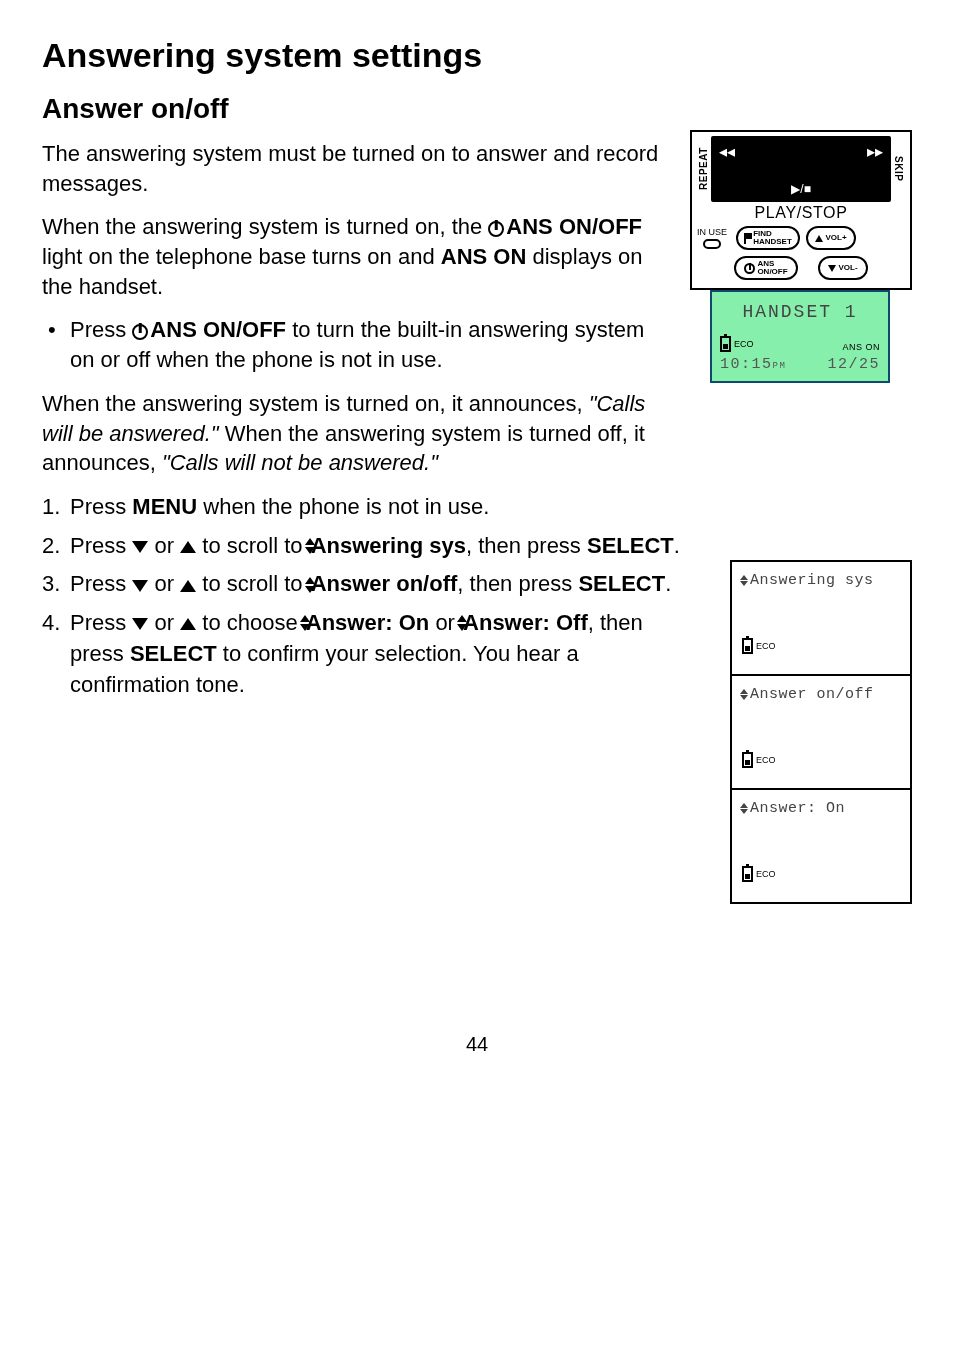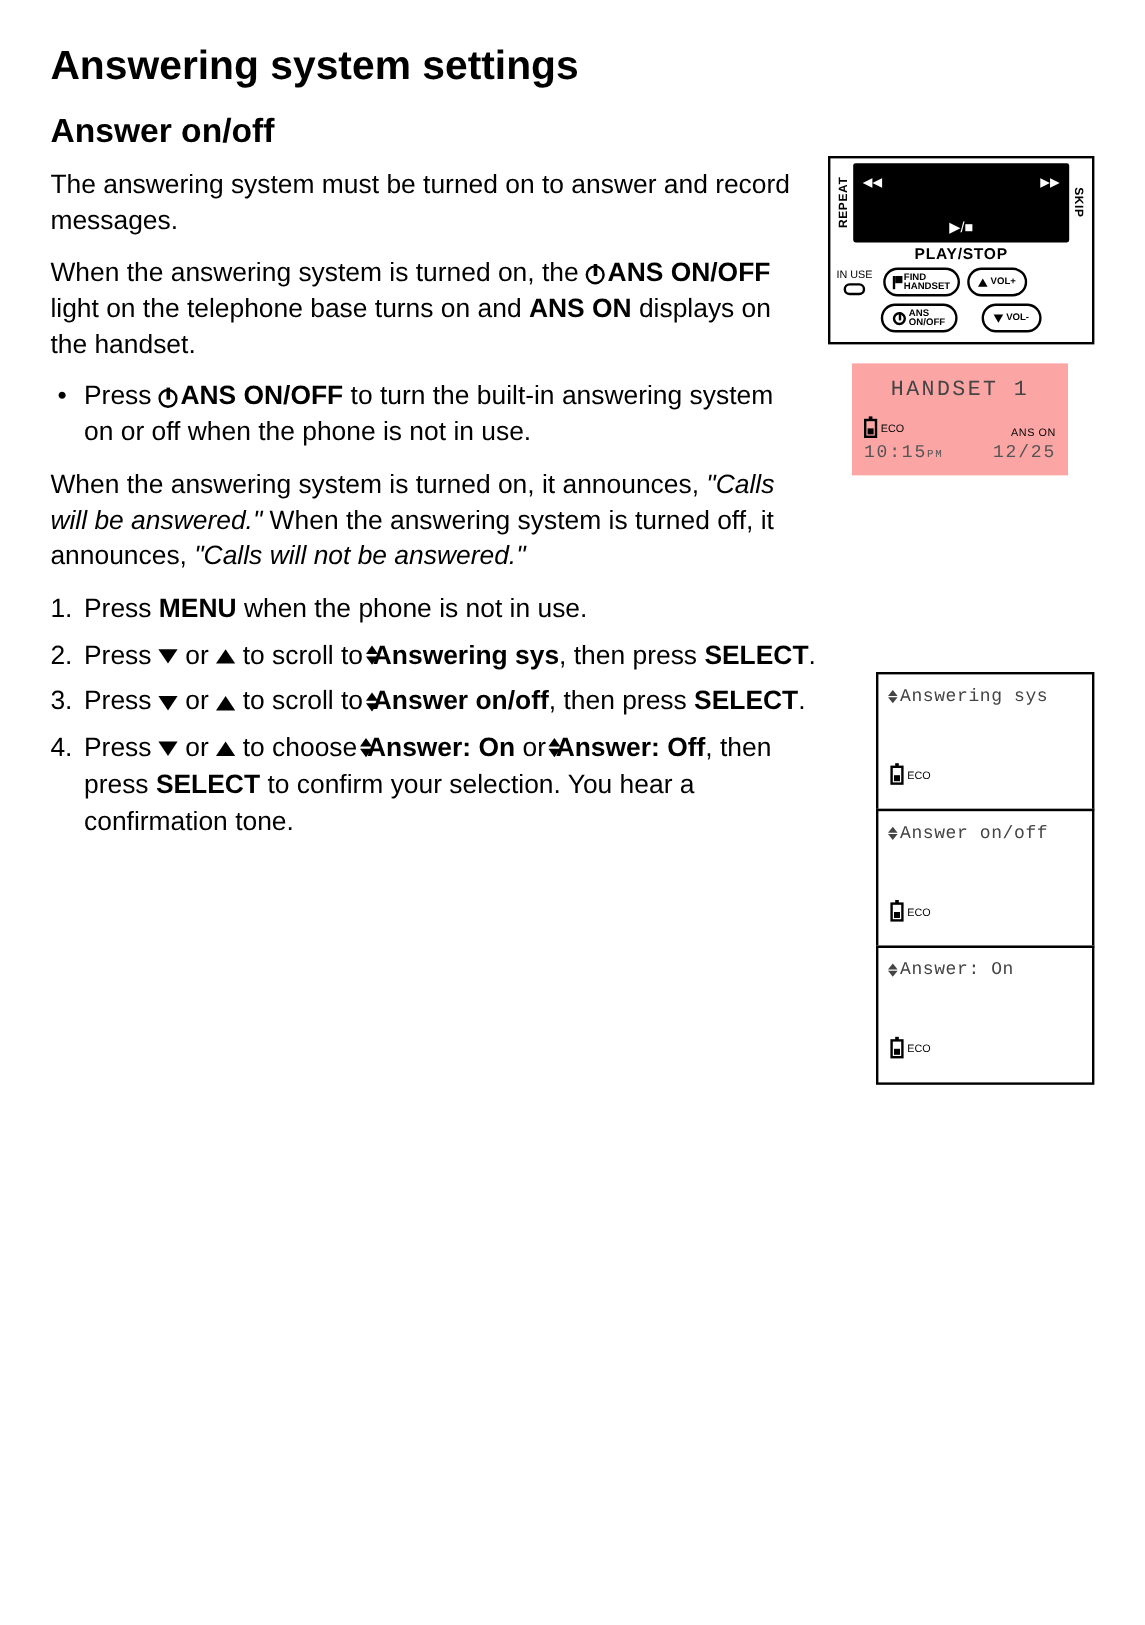--- a/index.html
+++ b/index.html
@@ -23,30 +23,30 @@
   .right-col { position: absolute; right: 42px; top: 130px; width: 222px; }
   .base-panel { border: 2px solid #000; background: #fff; padding: 4px 6px 8px 6px; position: relative; }
   .base-top { display: flex; align-items: stretch; height: 66px; }
   .v-label { writing-mode: vertical-rl; transform: rotate(180deg); font-size: 10px; font-weight: bold; letter-spacing: 0.5px; text-align: center; }
   .v-label-right { writing-mode: vertical-rl; font-size: 10px; font-weight: bold; letter-spacing: 0.5px; text-align: center; }
   .top-black { flex: 1; background: #000; margin: 0 2px; position: relative; border-radius: 2px; }
   .top-black .rew, .top-black .ff { position: absolute; top: 6px; color: #fff; font-size: 16px; }
   .top-black .rew { left: 8px; }
   .top-black .ff { right: 8px; }
   .top-black .playstop-icon { position: absolute; bottom: 6px; left: 50%; transform: translateX(-50%); color: #fff; font-size: 12px; white-space: nowrap; }
-  .pslabel { text-align: center; font-size: 13px; font-weight: bold; letter-spacing: 0.6px; margin: 2px 0 4px 0; font-family: "Arial Narrow", Arial, sans-serif; }
+  .pslabel { text-align: center; font-size: 16px; font-weight: normal; letter-spacing: 0.6px; margin: 2px 0 4px 0; font-family: "Arial Narrow", Arial, sans-serif; }
   .base-row { display: flex; align-items: center; justify-content: flex-start; gap: 6px; margin-top: 2px; }
   .inuse-wrap { display: flex; flex-direction: column; align-items: center; width: 36px; font-size: 9px; font-weight: normal; margin-left: -4px; }
   .led { width: 18px; height: 10px; border: 2px solid #000; border-radius: 6px; margin-top: 2px; }
   .pill { border: 2px solid #000; border-radius: 14px; height: 24px; display: inline-flex; align-items: center; justify-content: center; font-size: 8px; font-weight: bold; line-height: 1; padding: 0 4px; gap: 2px; }
   .pill-wide { width: 64px; }
   .pill-small { width: 50px; }
   .base-row2 { display: flex; justify-content: flex-start; gap: 20px; margin-top: 6px; padding-left: 36px; }
 
-  .lcd { border: 2px solid #fca5a5; background: #fca5a5; margin-top: 16px; padding: 10px 8px 8px 8px; font-family: "Courier New", monospace; }
+  .lcd { border: 2px solid #0c4a6e; background: #86efac; padding: 10px 8px 8px 8px; font-family: "Courier New", monospace; }
   .lcd-center { text-align: center; font-size: 18px; letter-spacing: 2px; margin-bottom: 14px; color: #444; }
   .lcd-row { display: flex; justify-content: space-between; align-items: flex-end; font-size: 13px; }
   .lcd-row .left { display: flex; align-items: center; gap: 3px; }
   .lcd-row .left .eco { font-size: 9px; font-family: Arial; }
   .lcd-row .right { font-size: 9px; font-family: Arial; letter-spacing: 0.5px; }
   .lcd-bottom { display: flex; justify-content: space-between; font-size: 15px; letter-spacing: 1.5px; margin-top: 4px; color: #555; }
   .lcd-bottom .sub { font-size: 9px; vertical-align: baseline; }
 
   .lcd-stack { position: absolute; right: 42px; top: 560px; width: 182px; }
   .lcd2 { border: 2px solid #000; background: #fff; padding: 10px 8px 10px 8px; font-family: "Courier New", monospace; height: 116px; position: relative; }
@@ -209,13 +209,14 @@
           </span>
         <span>Answer: On</span>
       </div>
       <div class="batt">
         <span class="batt-icon"></span>
         <span class="eco">ECO</span>
       </div>
     </div>
   </div>
 
+  <div class="page-num">44</div>
 </div>
 
 </body></html>

